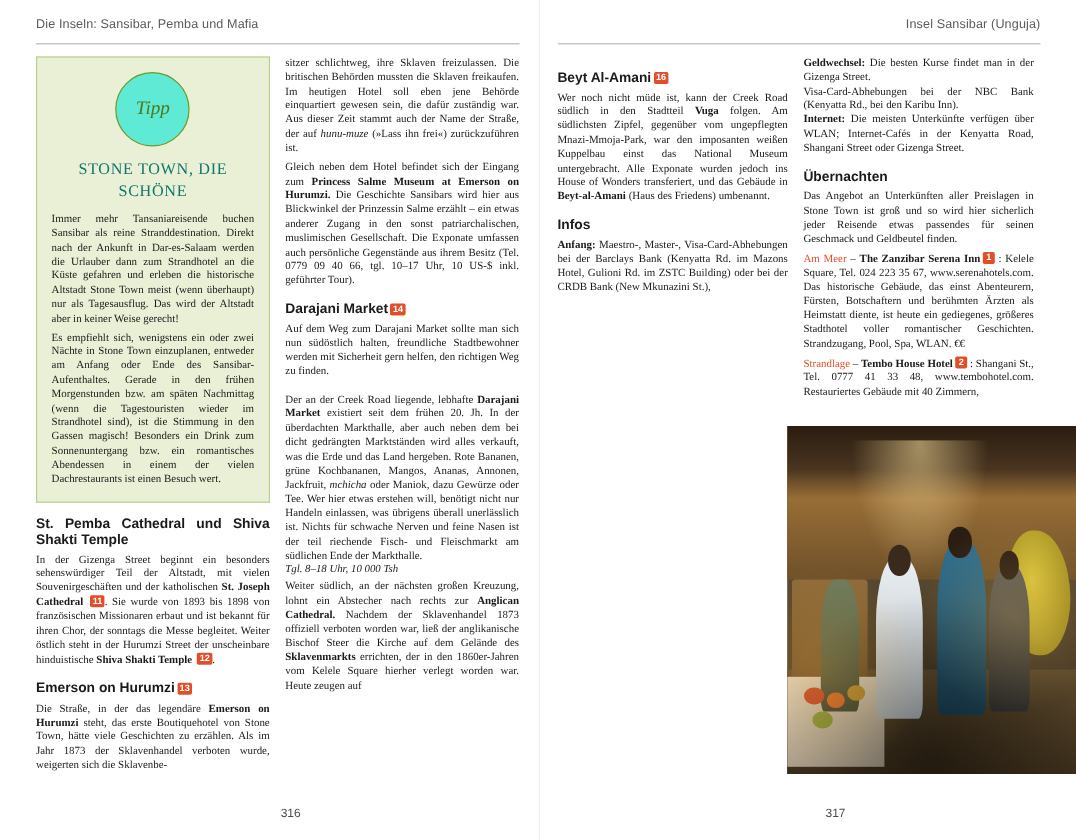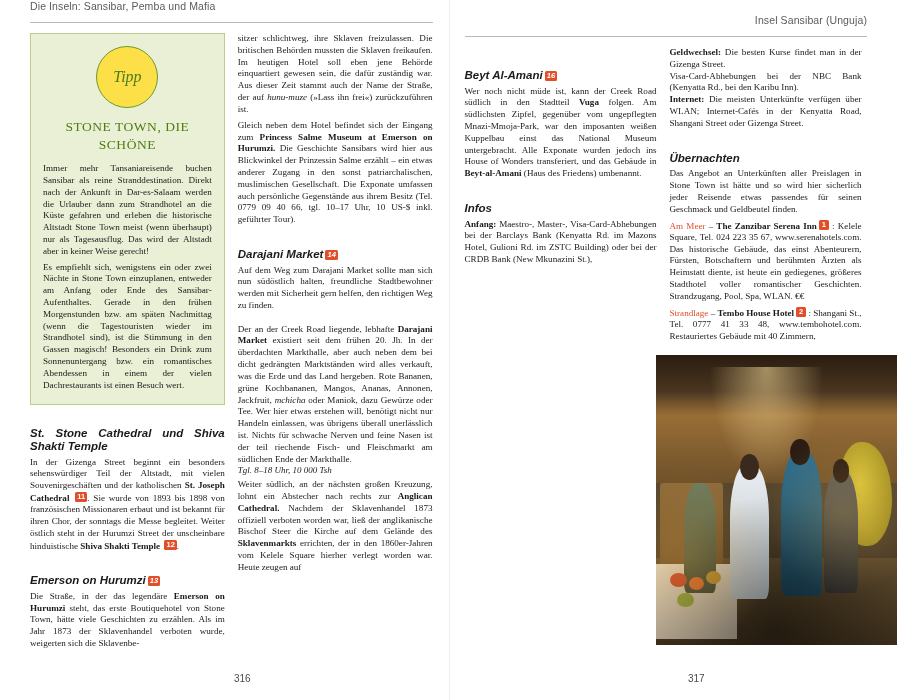--- a/index.html
+++ b/index.html
@@ -14,21 +14,21 @@
   }
   .page {
     position: absolute; inset: 0;
     display: flex;
   }
   .page-half {
     position: relative;
     width: 448.5px; height: 700px;
     padding: 0;
   }
-  .page-half.left { padding: 0 16px 0 30px; }
+  .page-half.left { padding: 14px 16px 0 30px; }
   .page-half.right { padding: 14px 30px 0 16px; }
 
   .running-head {
     font-size: 10.5px;
     color: #5b5b5b;
     font-family: "Liberation Sans", sans-serif;
     letter-spacing: 0.01em;
     margin-bottom: 9px;
     height: 13px;
   }
@@ -65,41 +65,40 @@
   .tipp-badge {
     width: 62px; height: 62px;
     border-radius: 50%;
     border: 1.4px solid #6d9a2f;
     color: #4e7a1e;
     display: flex; align-items: center; justify-content: center;
     margin: 0 auto 10px auto;
     font-family: "Liberation Serif", serif;
     font-style: italic;
     font-size: 16px;
-    background: #fde047;
+    background: #5eead4;
   }
   .tipp-title {
     text-align: center;
     font-size: 13.5px;
     letter-spacing: 0.04em;
-    color: #4d7c0f;
+    color: #0f766e;
     margin-bottom: 10px;
     font-family: "Liberation Serif", serif;
   }
   .tipp-body { font-size: 9.1px; line-height: 1.30; text-align: justify; }
   .tipp-body p + p { margin-top: 4px; }
 
   h2.sec {
     font-family: "Liberation Sans", sans-serif;
     font-weight: bold;
     font-size: 11.5px;
     line-height: 1.18;
     color: #1a1a1a;
-    margin: 22px 0 3px 0;
-    font-style: italic;
+    margin: 12px 0 3px 0;
   }
   .subline {
     font-style: italic;
     font-size: 9px;
     margin-bottom: 2px;
   }
   b, strong { font-weight: bold; }
   i, em { font-style: italic; }
 
   .num {
@@ -216,21 +215,21 @@
 
         <div class="tipp-box">
           <div class="tipp-badge">Tipp</div>
           <div class="tipp-title">STONE TOWN, DIE SCHÖNE</div>
           <div class="tipp-body">
             <p>Immer mehr Tansaniareisende buchen Sansibar als reine Stranddestination. Direkt nach der Ankunft in Dar-es-Salaam werden die Urlauber dann zum Strandhotel an die Küste gefahren und erleben die historische Altstadt Stone Town meist (wenn überhaupt) nur als Tagesausflug. Das wird der Altstadt aber in keiner Weise gerecht!</p>
             <p>Es empfiehlt sich, wenigstens ein oder zwei Nächte in Stone Town einzuplanen, entweder am Anfang oder Ende des Sansibar-Aufenthaltes. Gerade in den frühen Morgenstunden bzw. am späten Nachmittag (wenn die Tagestouristen wieder im Strandhotel sind), ist die Stimmung in den Gassen magisch! Besonders ein Drink zum Sonnenuntergang bzw. ein romantisches Abendessen in einem der vielen Dachrestaurants ist einen Besuch wert.</p>
           </div>
         </div>
 
-        <h2 class="sec">St. Stone Cathedral und Shiva Shakti Temple</h2>
+        <h2 class="sec">St. Pemba Cathedral und Shiva Shakti Temple</h2>
         <p>In der Gizenga Street beginnt ein besonders sehenswürdiger Teil der Altstadt, mit vielen Souvenirgeschäften und der katholischen <b>St. Joseph Cathedral</b> <span class="num">11</span>. Sie wurde von 1893 bis 1898 von französischen Missionaren erbaut und ist bekannt für ihren Chor, der sonntags die Messe begleitet. Weiter östlich steht in der Hurumzi Street der unscheinbare hinduistische <b>Shiva Shakti Temple</b> <span class="num">12</span>.</p>
 
         <h2 class="sec">
           <span>Emerson on Hurumzi</span><span class="num">13</span>
         </h2>
         <p>Die Straße, in der das legendäre <b>Emerson on Hurumzi</b> steht, das erste Boutiquehotel von Stone Town, hätte viele Geschichten zu erzählen. Als im Jahr 1873 der Sklavenhandel verboten wurde, weigerten sich die Sklavenbe-</p>
       </div>
 
       <div class="col">
         <p>sitzer schlichtweg, ihre Sklaven freizulassen. Die britischen Behörden mussten die Sklaven freikaufen. Im heutigen Hotel soll eben jene Behörde einquartiert gewesen sein, die dafür zuständig war. Aus dieser Zeit stammt auch der Name der Straße, der auf <i>hunu-muze</i> (»Lass ihn frei«) zurückzuführen ist.</p>
@@ -265,21 +264,21 @@
         <h2 class="sec">Infos</h2>
         <p><b>Anfang:</b> Maestro-, Master-, Visa-Card-Abhebungen bei der Barclays Bank (Kenyatta Rd. im Mazons Hotel, Gulioni Rd. im ZSTC Building) oder bei der CRDB Bank (New Mkunazini St.),</p>
       </div>
 
       <div class="col narrow">
         <p><b>Geldwechsel:</b> Die besten Kurse findet man in der Gizenga Street.</p>
         <p>Visa-Card-Abhebungen bei der NBC Bank (Kenyatta Rd., bei den Karibu Inn).</p>
         <p><b>Internet:</b> Die meisten Unterkünfte verfügen über WLAN; Internet-Cafés in der Kenyatta Road, Shangani Street oder Gizenga Street.</p>
 
         <h2 class="sec">Übernachten</h2>
-        <p>Das Angebot an Unterkünften aller Preislagen in Stone Town ist hätte und so wird hier sicherlich jeder Reisende etwas passendes für seinen Geschmack und Geldbeutel finden.</p>
+        <p>Das Angebot an Unterkünften aller Preislagen in Stone Town ist groß und so wird hier sicherlich jeder Reisende etwas passendes für seinen Geschmack und Geldbeutel finden.</p>
 
         <p style="margin-top:4px">
           <span style="color:#e04f2a">Am Meer</span><span> – </span><b>The Zanzibar Serena Inn</b><span class="num">1</span><span> : </span><span>Kelele Square, Tel. 024 223 35 67, www.serenahotels.com. Das historische Gebäude, das einst Abenteurern, Fürsten, Botschaftern und berühmten Ärzten als Heimstatt diente, ist heute ein gediegenes, größeres Stadthotel voller romantischer Geschichten. Strandzugang, Pool, Spa, WLAN. €€</span>
         </p>
 
         <p style="margin-top:4px">
           <span style="color:#e04f2a">Strandlage</span><span> – </span><b>Tembo House Hotel</b><span class="num">2</span><span> : </span><span>Shangani St., Tel. 0777 41 33 48, www.tembohotel.com. Restauriertes Gebäude mit 40 Zimmern,</span>
         </p>
       </div>
     </div>

